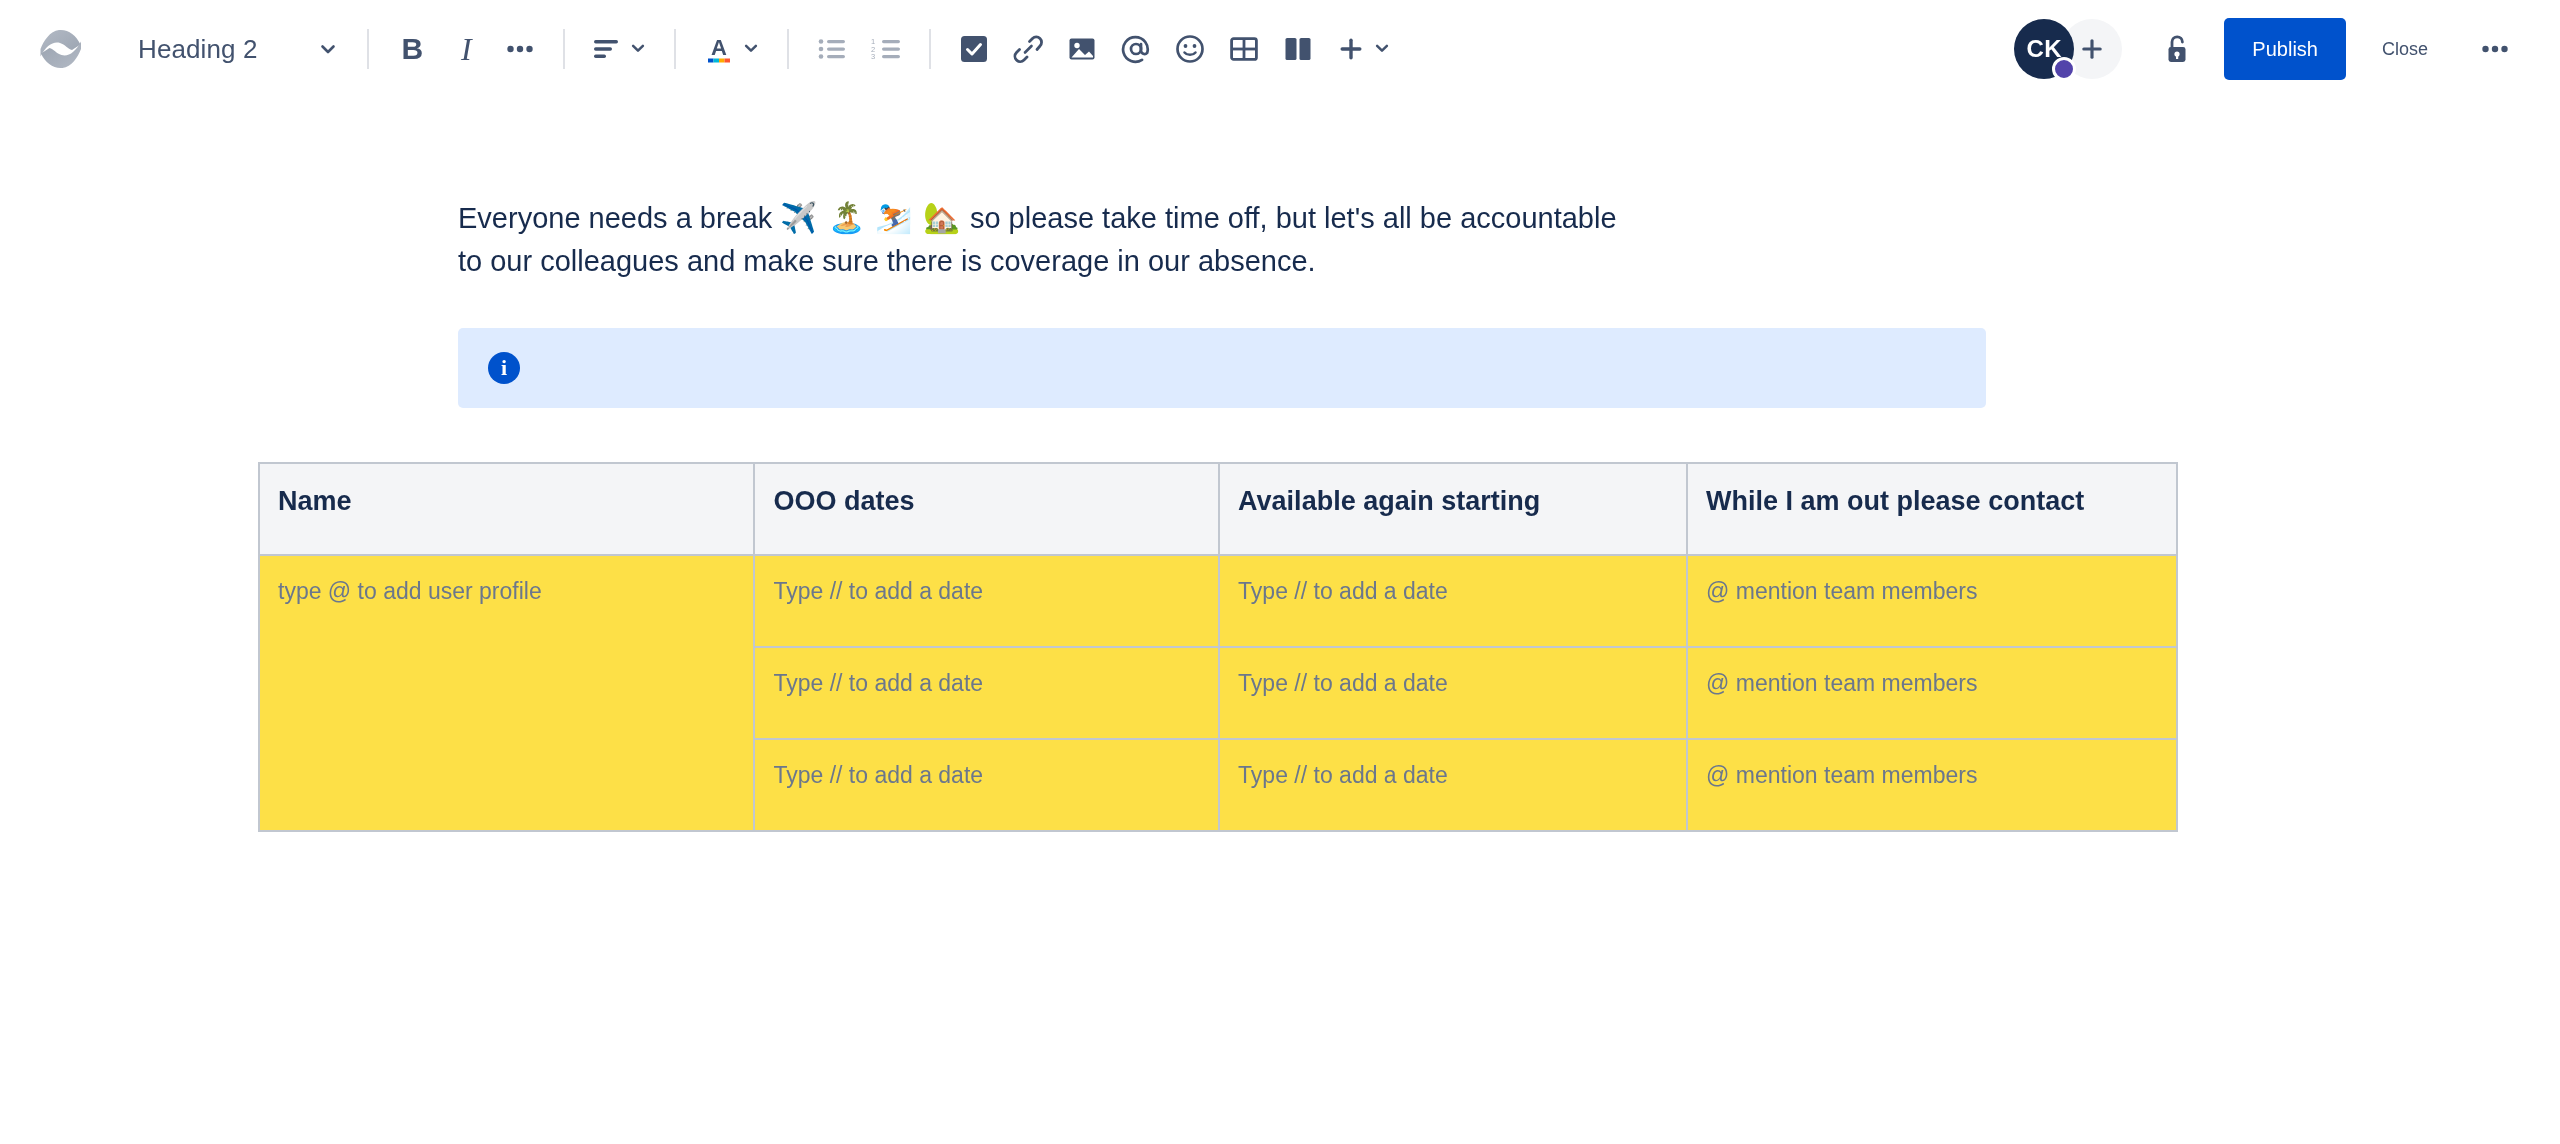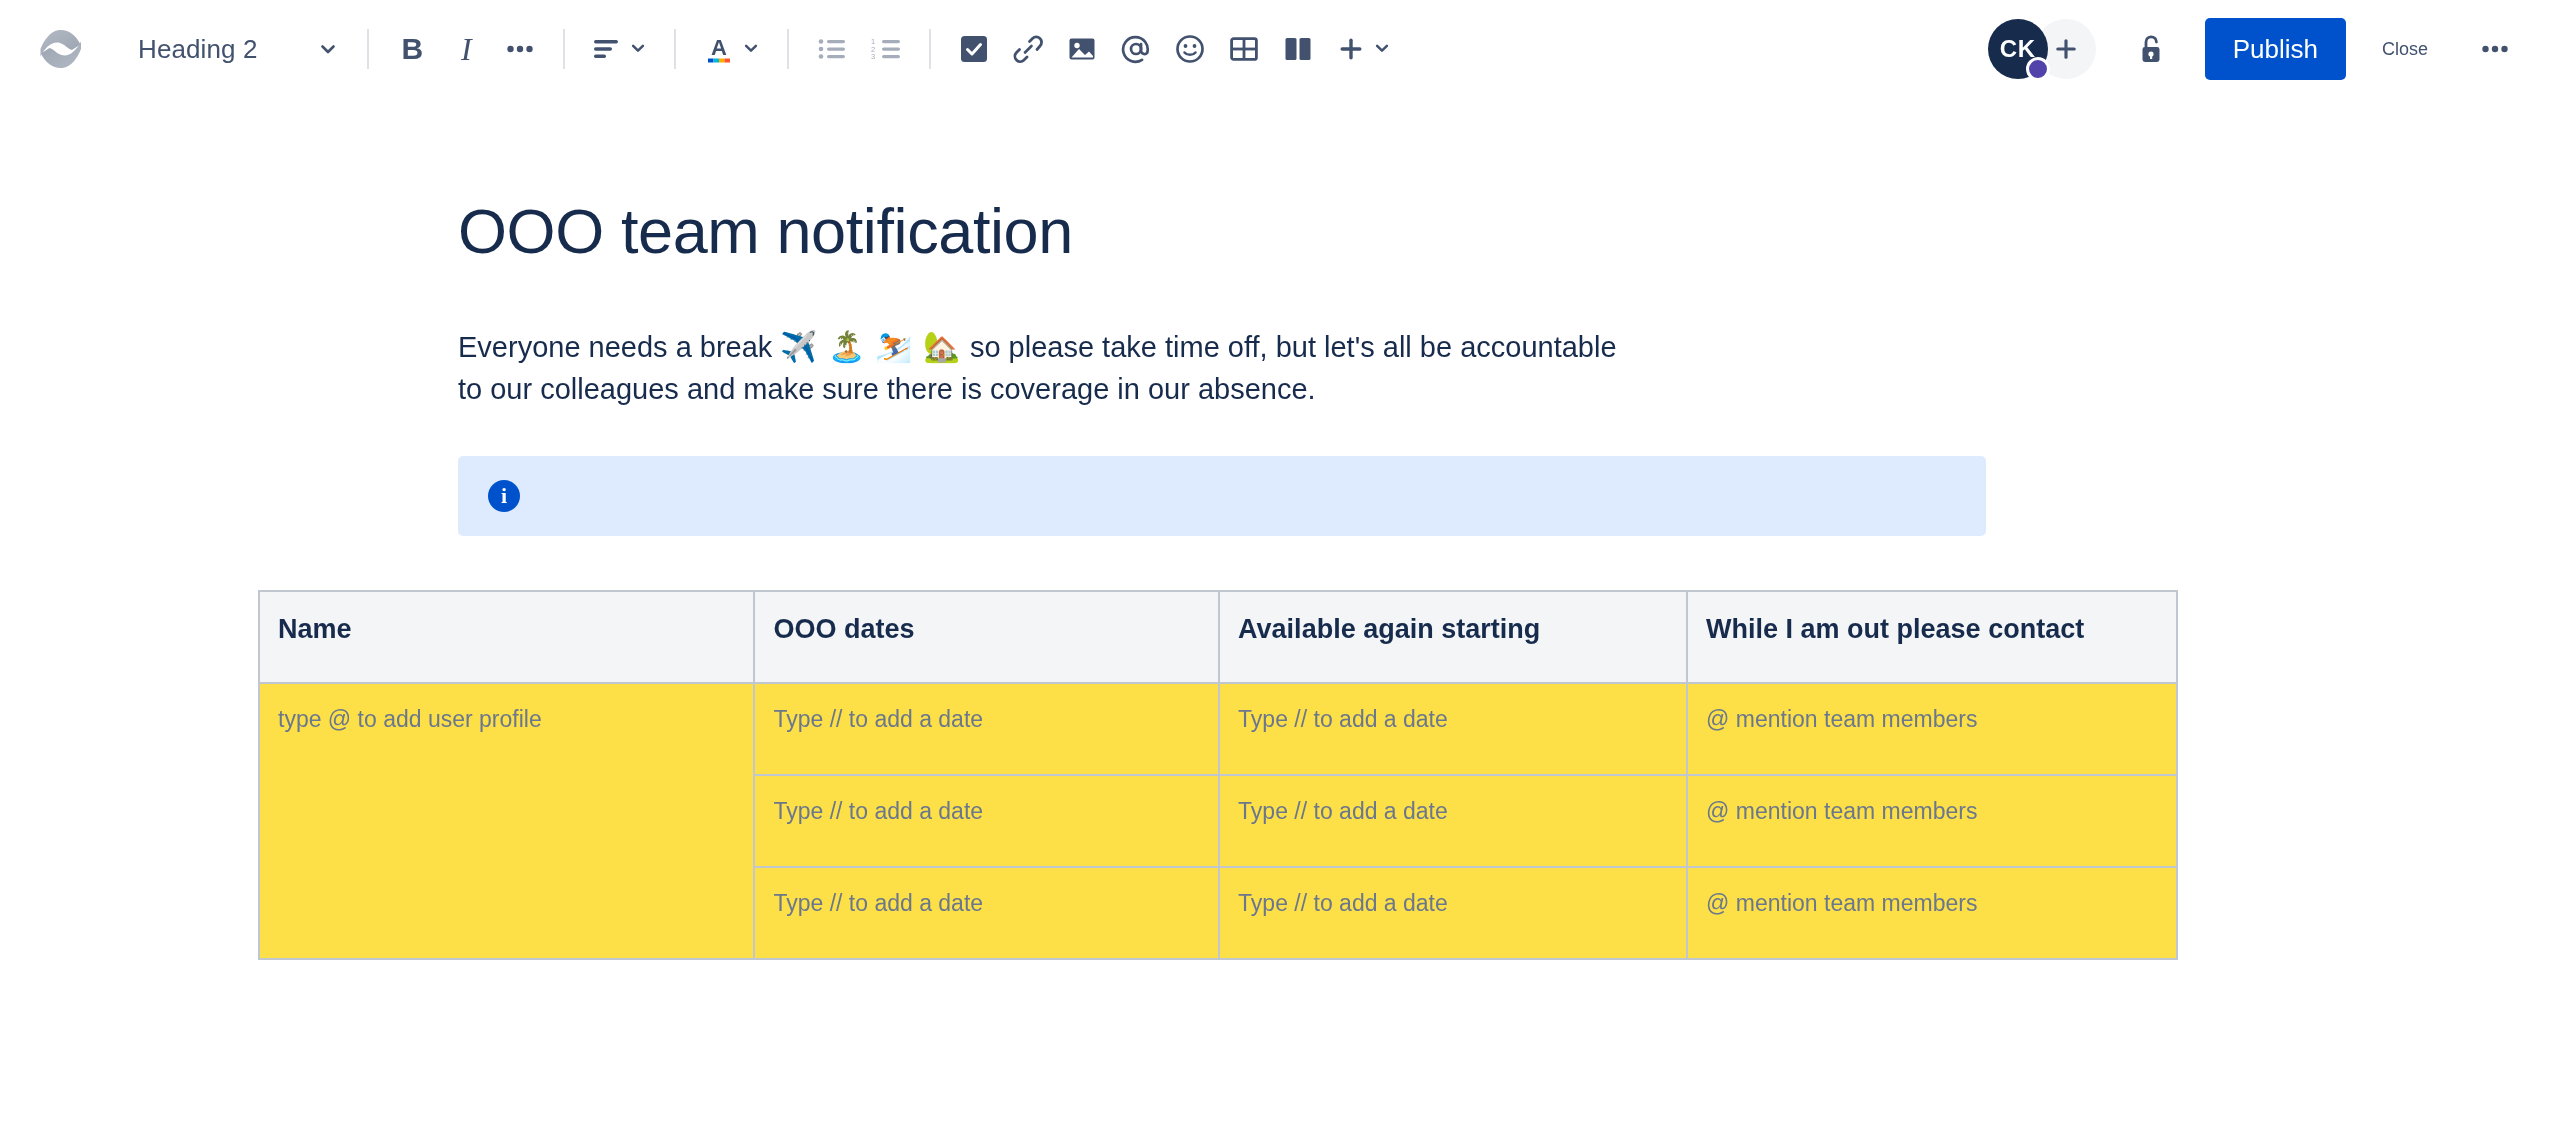--- a/index.html
+++ b/index.html
@@ -158,30 +158,29 @@
     align-items: center;
     justify-content: center;
     cursor: pointer;
     margin-right: 18px;
     color: #42526E;
   }
 
   .publish-btn {
     background: #0052CC;
     color: #ffffff;
-    font-size: 26px;
+    font-size: 20px;
     height: 62px;
     padding: 0 28px;
     border: none;
     border-radius: 5px;
     cursor: pointer;
     font-family: "Liberation Sans", sans-serif;
     display: flex;
     align-items: center;
-    margin-left: 7px;
   }
 
   .close-btn {
     background: transparent;
     border: none;
     color: #42526E;
     font-size: 18px;
     height: 62px;
     padding: 0 24px;
     margin-left: 12px;
@@ -486,21 +485,20 @@
           <circle cx="13" cy="4" r="3.2" fill="#42526E"></circle>
           <circle cx="22.5" cy="4" r="3.2" fill="#42526E"></circle>
       </svg>
     </div>
   </div>
 </div>
 
 <div class="page">
   <div class="content">
 
-    <h1 class="doc-title">OOO team notification</h1>
 
     <p class="para"><span>Everyone needs a break </span><span class="emo">✈️ 🏝️ ⛷️ 🏡</span><span> so please take time off, but let's all be accountable to our colleagues and make sure there is coverage in our absence.</span></p>
 
     <div class="info-panel">
       <span class="info-icon">i</span>
     </div>
 
     <div class="tbl-wrap">
       <table class="ooo">
         <colgroup>

